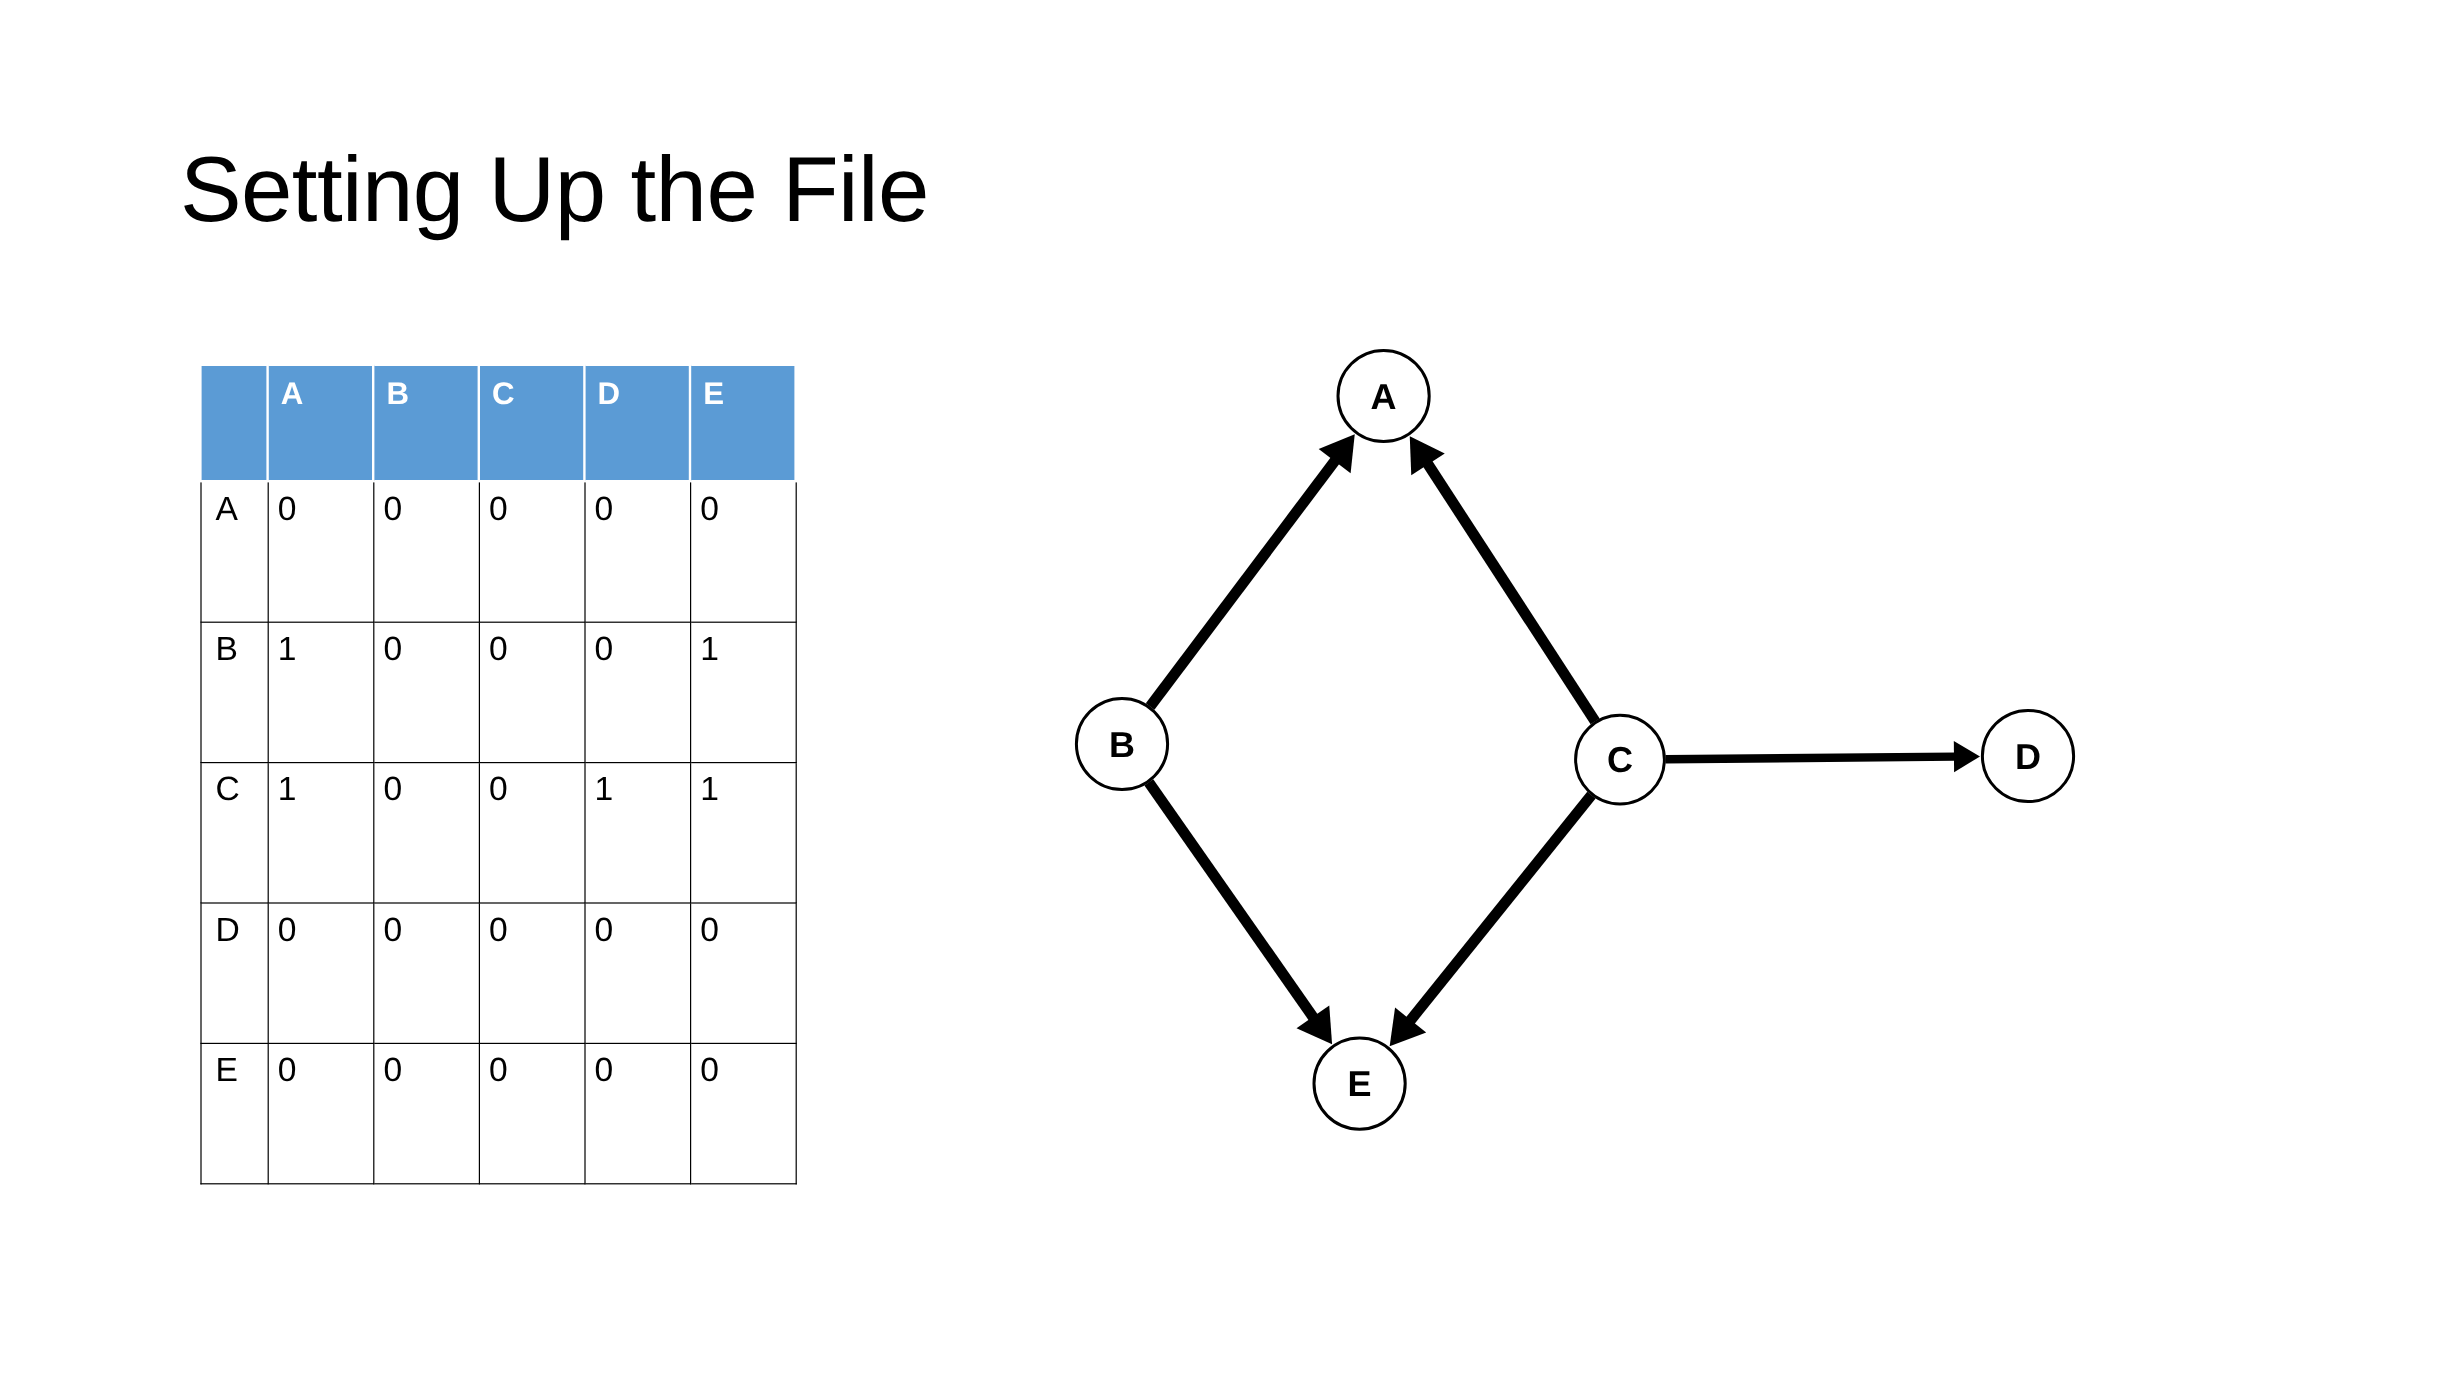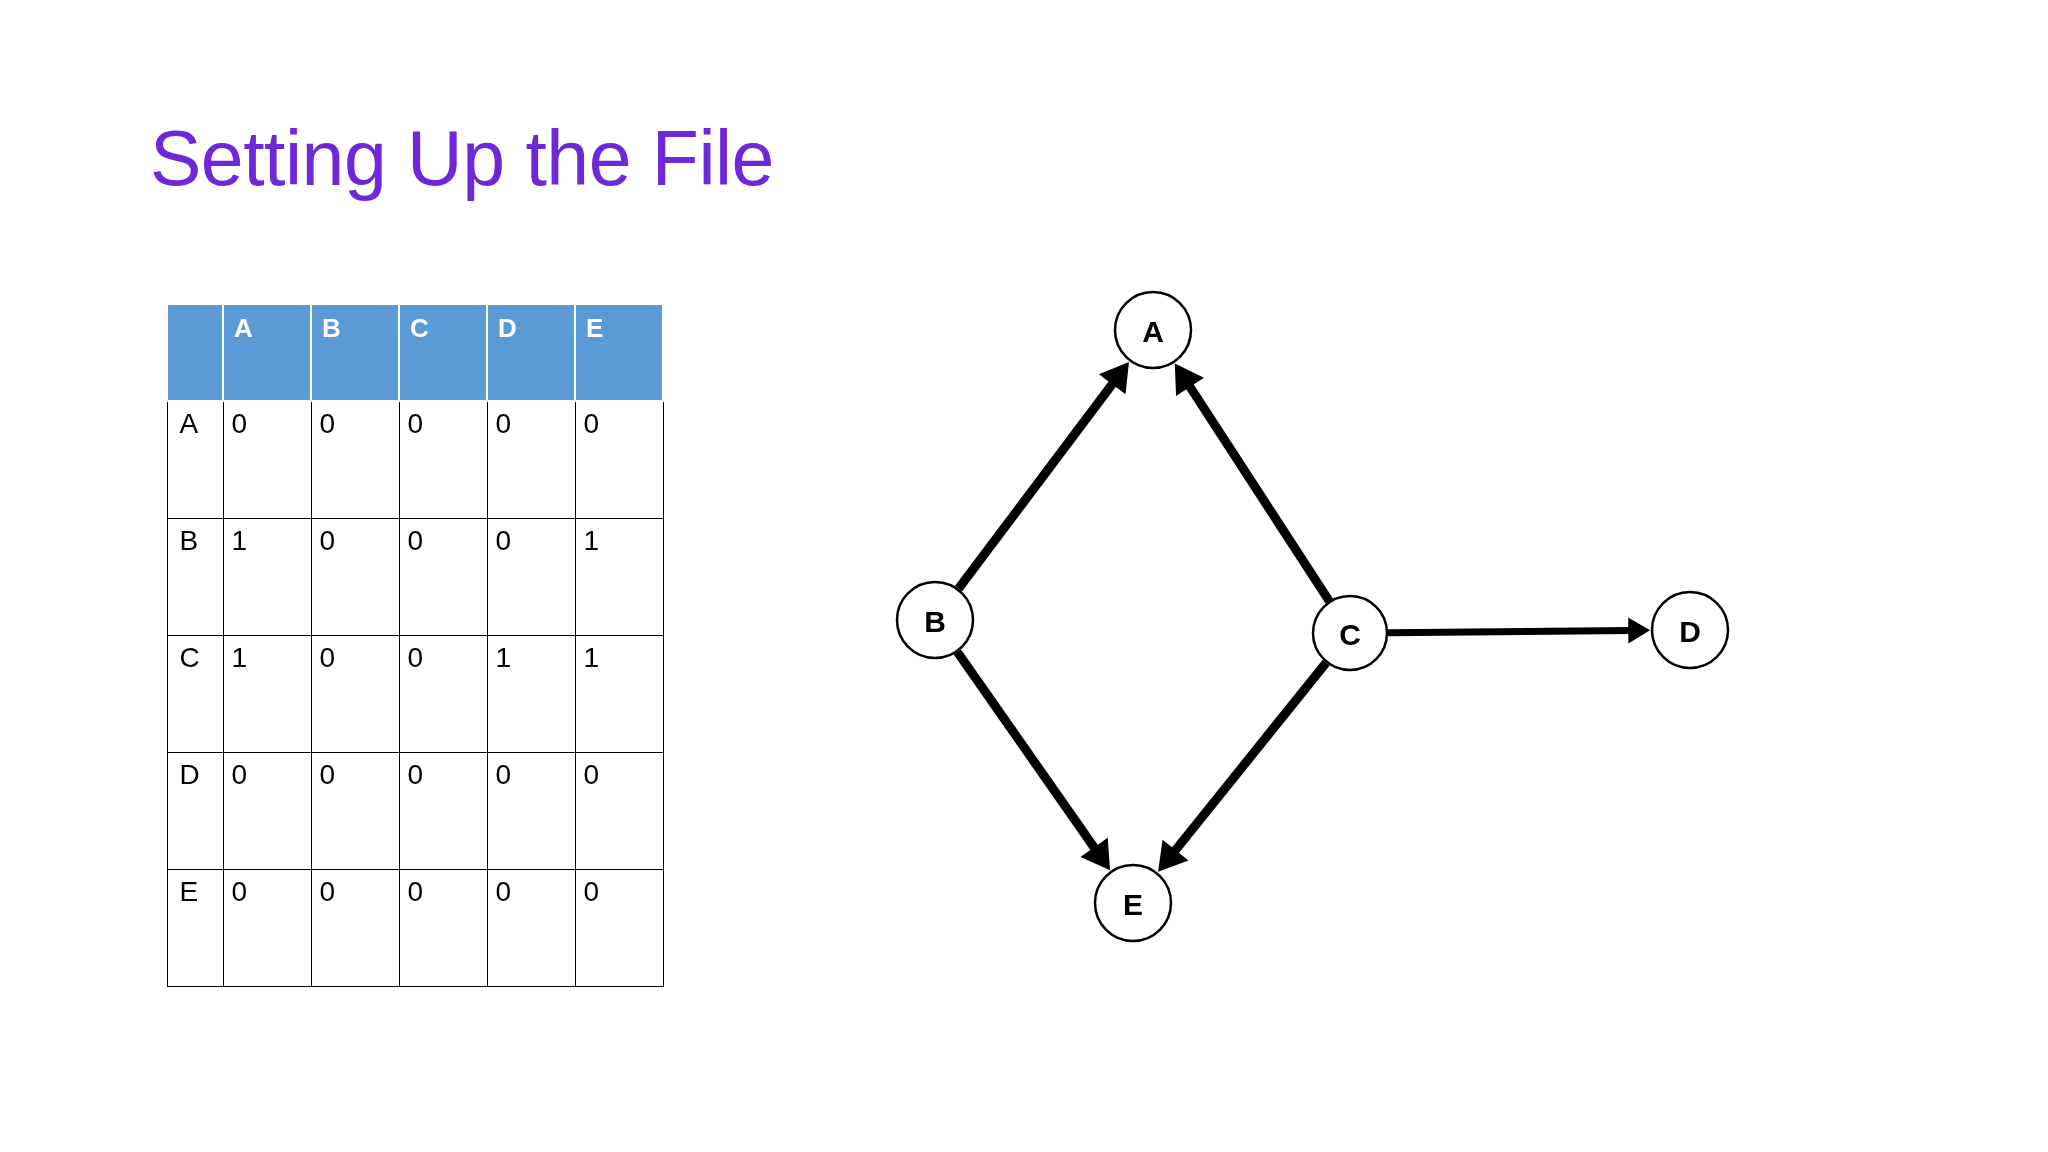--- a/index.html
+++ b/index.html
@@ -17,21 +17,21 @@
 
   
   #slide-title {
     position: absolute;
     left: 150px;
     top: 118px;
     font-family: "Liberation Sans", sans-serif;
     font-size: 77px;
     font-weight: 300;
     letter-spacing: -0.5px;
-    color: #6d28d9;
+    color: #000000;
     white-space: nowrap;
     line-height: 1.05;
   }
 
   
   #matrix-table {
     position: absolute;
     left: 166px;
     top: 303px;
     border-collapse: collapse;

